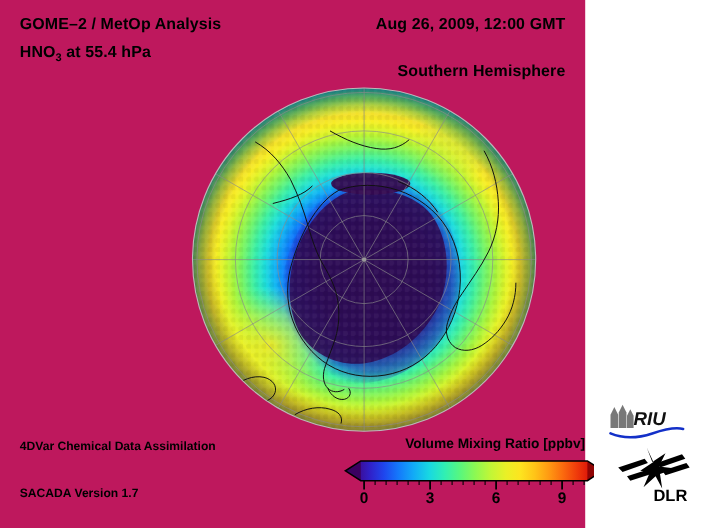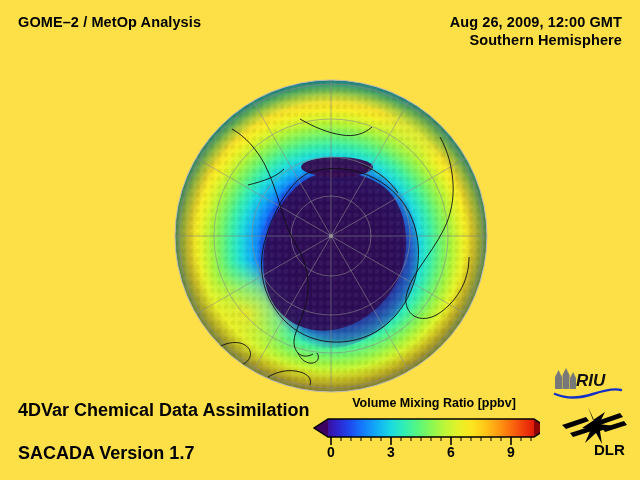--- a/index.html
+++ b/index.html
@@ -1,50 +1,53 @@
 <!DOCTYPE html>
 <html><head>
 <meta charset="utf-8">
 <style>
   html,body{margin:0;padding:0;background:#ffffff;}
   body{width:640px;height:480px;overflow:hidden;
        font-family:"Liberation Sans",sans-serif;color:#000;}
-  #page{position:relative;width:640px;height:480px;background:#fde047;}
+  #page{position:relative;width:532px;height:480px;background:#be185d;}
 
   .hdr{position:absolute;font-size:14.5px;font-weight:bold;letter-spacing:.1px;white-space:nowrap;}
   #hdr-l1{left:18px;top:14px;}
   #hdr-l2{left:18px;top:40px;}
   #hdr-r1{right:18px;top:14px;text-align:left;margin-left:45px;}
-  #hdr-r2{right:18px;top:32px;text-align:right;}
+  #hdr-r2{right:18px;top:57px;text-align:right;}
   .sub{font-size:10px;vertical-align:-3px;}
 
   #globe-wrap{position:absolute;left:172px;top:77px;width:318px;height:318px;}
   #globe{display:block;}
 
-  .foot{position:absolute;left:18px;font-size:18px;font-weight:bold;white-space:nowrap;}
+  .foot{position:absolute;left:18px;font-size:11px;font-weight:bold;white-space:nowrap;}
   #foot1{top:400px;}
   #foot2{top:423px;margin-top:20px;}
   #foot3{top:446px;}
 
-  #cb-title{position:absolute;left:324px;top:396px;width:220px;text-align:center;
+  #cb-title{position:absolute;left:312px;top:396px;width:220px;text-align:right;
             font-size:12.5px;font-weight:bold;white-space:nowrap;}
   #cbar{position:absolute;left:308px;top:416px;}
   .cbl{position:absolute;font-size:14px;font-weight:bold;top:444px;
        width:30px;text-align:center;}
 
   #riu{position:absolute;left:551px;top:367px;}
   #dlr{position:absolute;left:558px;top:406px;}
 </style>
 </head>
 <body>
 
 <div id="page">
 
   <div class="hdr" id="hdr-l1">GOME–2 / MetOp Analysis</div>
 
+  <div class="hdr" id="hdr-l2">
+    <span>HNO</span><span class="sub">3</span><span> at 55.4 hPa</span>
+  </div>
 
   <div class="hdr" id="hdr-r1">Aug 26, 2009, 12:00 GMT</div>
   <div class="hdr" id="hdr-r2">Southern Hemisphere</div>
 
   <div id="globe-wrap">
     <svg id="globe" width="318" height="318" viewBox="0 0 318 318">
       <defs>
         <clipPath id="diskClip">
             <circle cx="159" cy="159" r="156"></circle>
           </clipPath>

